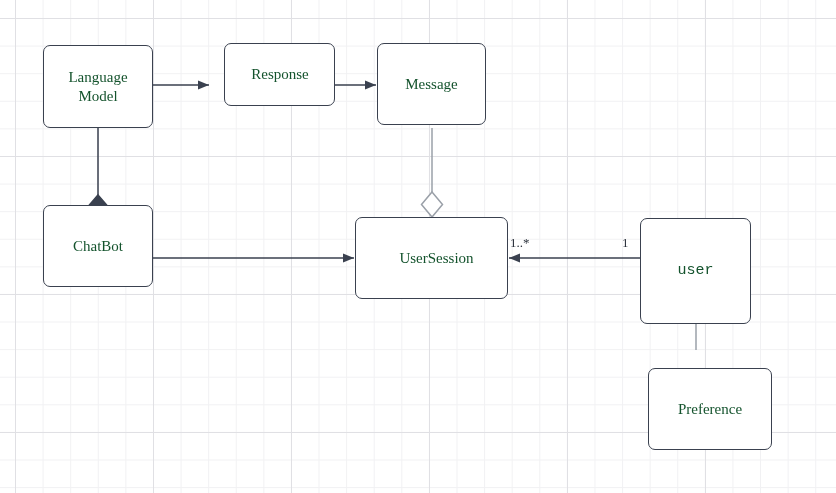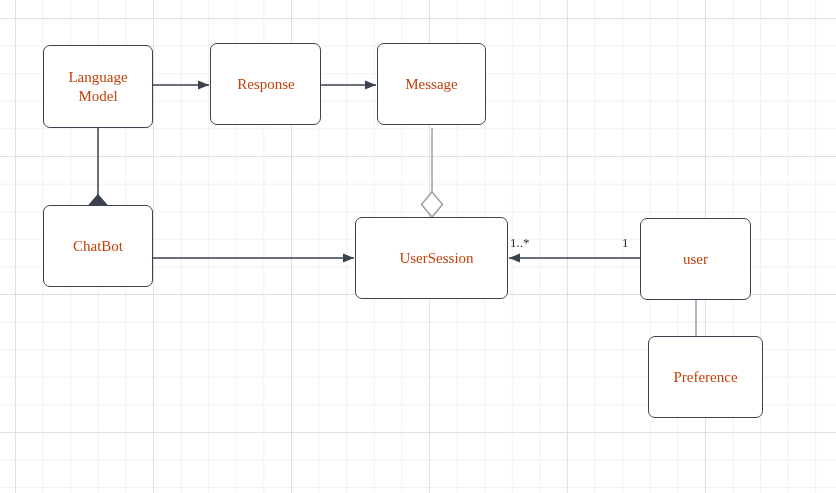--- a/index.html
+++ b/index.html
@@ -36,21 +36,21 @@
     display: flex;
     align-items: center;
     justify-content: center;
     text-align: center;
     padding: 4px 8px;
     cursor: default;
   }
   .node-label {
     font-size: 15px;
     line-height: 1.25;
-    color: #c2410c;
+    color: #14532d;
   }
   .edge-label {
     position: absolute;
     font-size: 13px;
     line-height: 1;
     color: #2d333d;
     white-space: nowrap;
   }
 </style>
 </head>
@@ -83,36 +83,36 @@
         <polygon points="509,258 520,262.5 520,253.5" fill="#3a414f"></polygon>
       </g>
       <g>
         <line x1="696" y1="300" x2="696" y2="350" stroke="#9aa0a8" stroke-width="1.5"></line>
       </g>
     </svg>
   <div id="nodes-layer">
       <div class="node" style="left: 43px; top: 45px; width: 110px; height: 83px;">
         <span class="node-label">Language Model</span>
       </div>
-      <div class="node" style="left: 210px; top: 43px; width: 111px; height: 82px; padding-left: 9px;">
+      <div class="node" style="left: 224px; top: 43px; width: 111px; height: 63px; padding-left: 9px;">
         <span class="node-label">Response</span>
       </div>
       <div class="node" style="left: 377px; top: 43px; width: 109px; height: 82px; text-align: center;">
         <span class="node-label">Message</span>
       </div>
       <div class="node" style="left: 43px; top: 205px; width: 110px; height: 82px;">
         <span class="node-label">ChatBot</span>
       </div>
       <div class="node" style="left: 355px; top: 217px; width: 153px; height: 82px; padding-left: 18px;">
         <span class="node-label">UserSession</span>
       </div>
-      <div class="node" style="left: 640px; top: 218px; width: 111px; height: 82px;">
+      <div class="node" style="left: 640px; top: 218px; width: 111px; height: 106px; font-family: Liberation Mono, monospace;">
         <span class="node-label">user</span>
       </div>
-      <div class="node" style="left: 648px; top: 336px; width: 115px; height: 82px;">
+      <div class="node" style="left: 648px; top: 368px; width: 124px; height: 82px;">
         <span class="node-label">Preference</span>
       </div>
     </div>
   <div id="labels-layer">
       <span class="edge-label" style="left: 510px; top: 236px;">1..*</span>
       <span class="edge-label" style="left: 622px; top: 236px;">1</span>
     </div>
 </div>
 
 </body></html>

